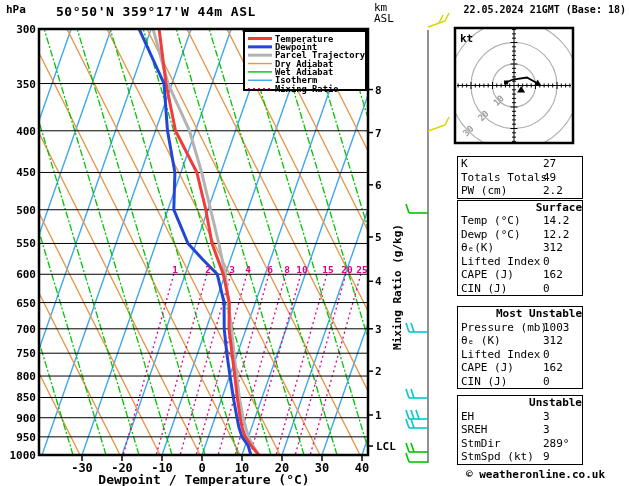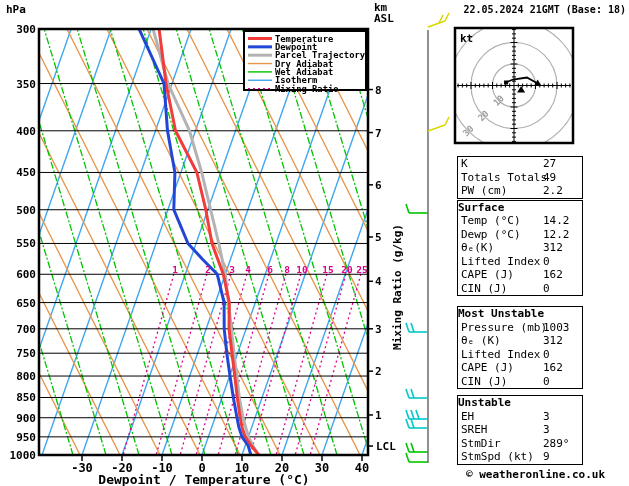--- a/index.html
+++ b/index.html
@@ -2,25 +2,25 @@
 <html><head>
 <meta charset="utf-8">
 <style>
   html,body{margin:0;padding:0;background:#fff;}
   .stage{position:relative;width:629px;height:486px;background:#fff;overflow:hidden;
          font-family:"DejaVu Sans Mono","DejaVu Sans",monospace;color:#000;}
   .stage svg{position:absolute;left:0;top:0;}
   .hpa{position:absolute;left:6px;top:3px;font-size:11px;font-weight:bold;}
   .title{position:absolute;left:56px;top:4px;font-size:13px;font-weight:bold;letter-spacing:0.5px;white-space:pre;}
   .datetime{position:absolute;right:3px;top:4px;font-size:10px;font-weight:bold;white-space:pre;}
-  .kmasl{position:absolute;left:374px;top:2px;font-size:11px;font-weight:bold;line-height:11px;}
+  .kmasl{position:absolute;left:374px;top:2px;font-size:11px;font-weight:normal;line-height:11px;}
   .footer{position:absolute;left:466px;top:468px;font-size:11px;font-weight:bold;white-space:pre;}
   #tables{position:absolute;left:457px;top:156px;width:126px;}
   .tbox{border:1.5px solid #000;background:#fff;box-sizing:border-box;width:126px;}
-  .tbox .thead{height:13.5px;line-height:13.5px;text-align:left;font-size:11px;font-weight:bold;}
+  .tbox .thead{height:13.5px;line-height:13.5px;text-align:right;font-size:11px;font-weight:bold;}
   .trow{position:relative;height:13.5px;line-height:13.5px;font-size:11px;padding-left:3px;white-space:pre;}
   .trow .tval{position:absolute;left:85px;top:0;}
   .gap1{margin-bottom:1px;} .gap2{margin-bottom:10px;} .gap3{margin-bottom:6px;}
 </style>
 </head>
 <body>
 
 <div class="stage">
   <svg id="chart" width="629" height="486" viewBox="0 0 629 486">
       <defs>
@@ -312,20 +312,21 @@
         </g>
         <polyline points="506.0,82.5 512.9,79.5 526.9,77.5 535.9,82.5" fill="none" stroke="#000" stroke-width="1.8"></polyline>
         <rect x="504.045" y="80.49" width="4" height="4" fill="#000"></rect>
         <polygon points="541.2,85.4 534.2,85.6 537.6,79.4" fill="#000"></polygon>
         <polygon points="521.095,86.085 517.095,92.585 525.095,92.585" fill="#000"></polygon>
         <rect x="455" y="28" width="118" height="115" fill="none" stroke="#000" stroke-width="2.5"></rect>
         <text x="460" y="42" font-size="11" font-weight="bold" font-family="DejaVu Sans Mono, monospace">kt</text>
       </g>
     </svg>
   <div class="hpa">hPa</div>
+  <div class="title">50°50'N 359°17'W 44m ASL</div>
   <div class="datetime">22.05.2024 21GMT (Base: 18)</div>
   <div class="kmasl"><span>km</span><br><span>ASL</span></div>
   <div id="tables">
       <div class="tbox gap1">
         <div class="trow"><span>K</span><span class="tval">27</span></div>
         <div class="trow"><span>Totals Totals</span><span class="tval">49</span></div>
         <div class="trow"><span>PW (cm)</span><span class="tval">2.2</span></div>
       </div>
       <div class="tbox gap2">
         <div class="thead">Surface</div>

